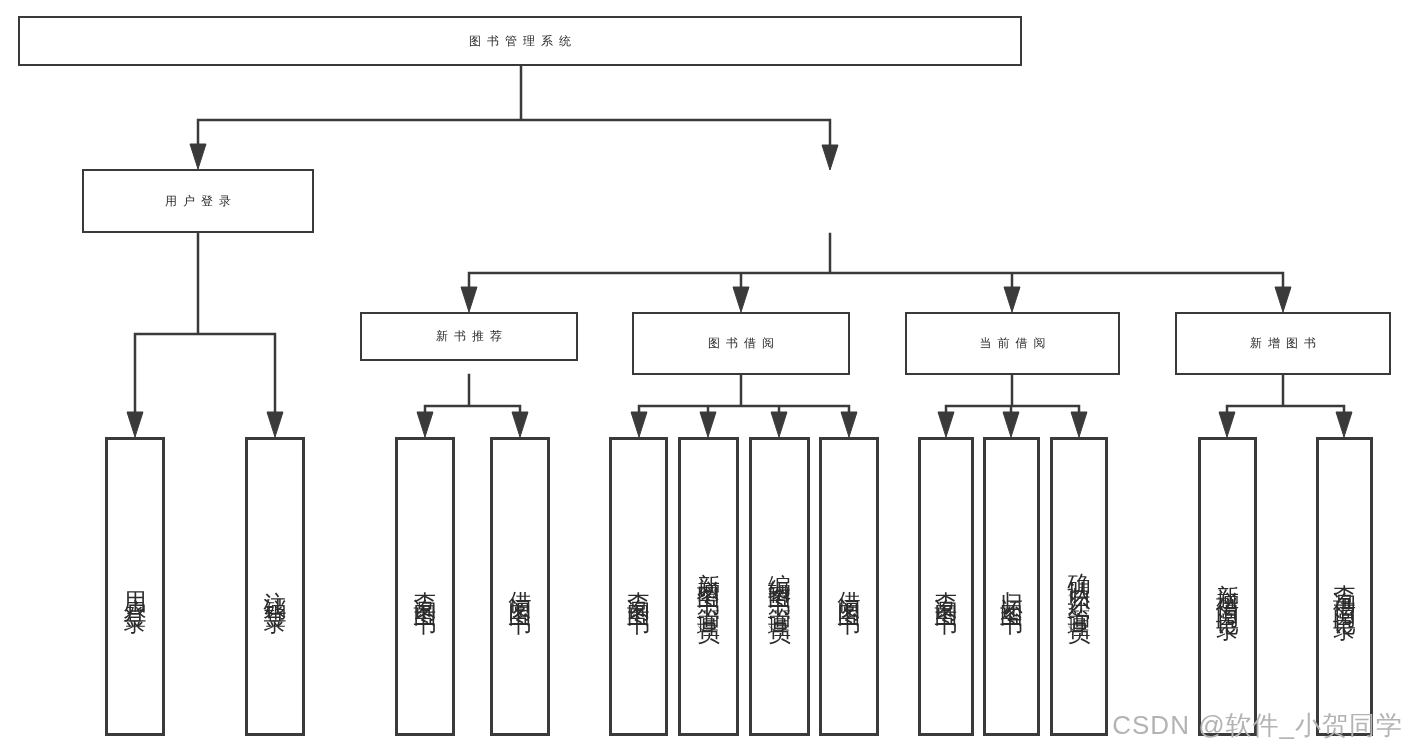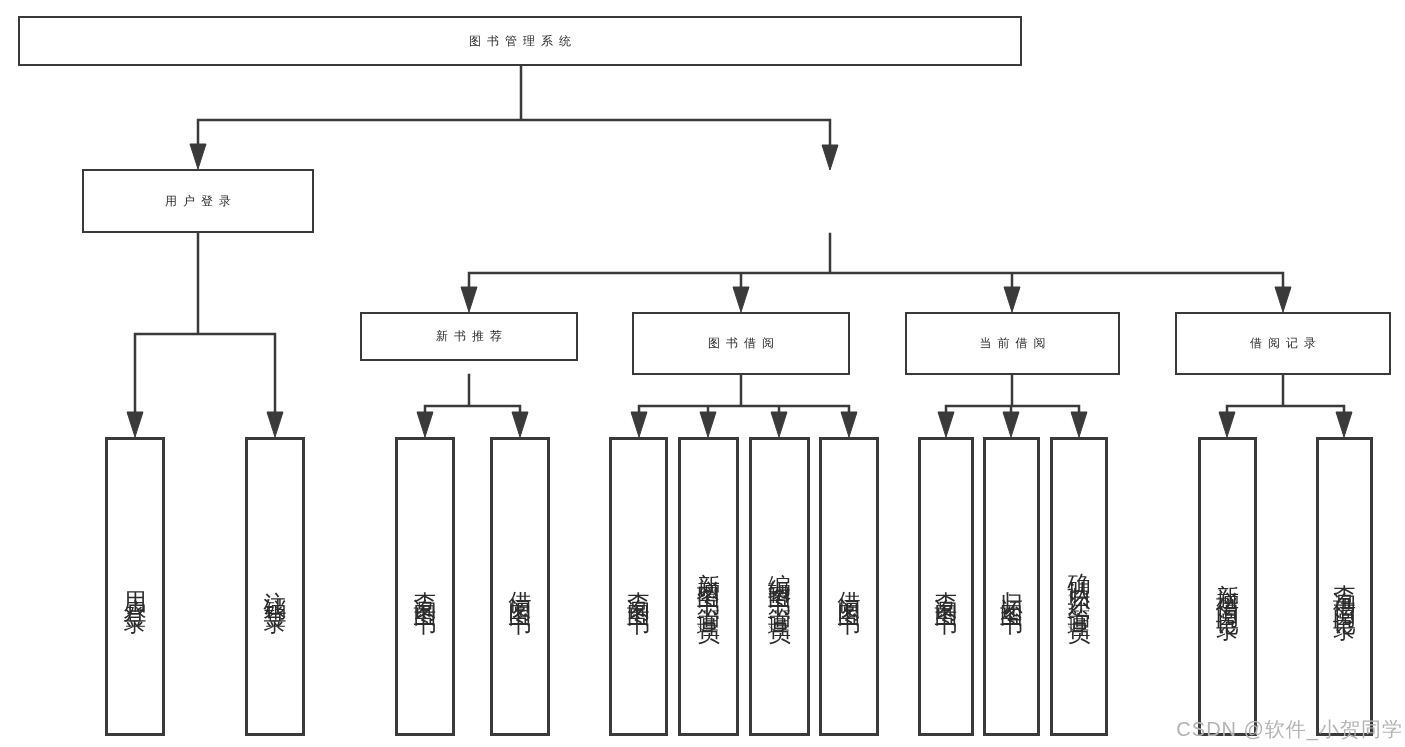--- a/index.html
+++ b/index.html
@@ -6,21 +6,21 @@
   body{width:1405px;height:747px;position:relative;overflow:hidden;
        font-family:"Liberation Sans", sans-serif;}
   .canvas{position:absolute;left:0;top:0;width:1405px;height:747px;background:#ffffff;}
   .wires{position:absolute;left:0;top:0;width:1405px;height:747px;}
   .box{position:absolute;box-sizing:border-box;background:#ffffff;
        border:2.5px solid #3a3a3a;display:flex;align-items:center;justify-content:center;
        color:#2b2b2b;text-align:center;}
   .h{font-size:12px;letter-spacing:6px;padding-left:6px;white-space:nowrap;}
   .v{writing-mode:vertical-rl;text-orientation:mixed;font-size:23px;letter-spacing:7px;
      border-width:3px;line-height:1;}
-  .watermark{position:absolute;right:2px;bottom:4px;font-size:20px;letter-spacing:1px;
+  .watermark{position:absolute;right:2px;bottom:4px;font-size:26px;letter-spacing:1px;
      color:#b3b3b3;white-space:nowrap;}
 </style>
 </head>
 <body>
 
 <div class="canvas">
 
   <svg class="wires" viewBox="0 0 1405 747" xmlns="http://www.w3.org/2000/svg">
     <path fill="none" stroke="#3a3a3a" stroke-width="2.5" stroke-linecap="square" d="
       M521 66 V120 M198 120 H830 M198 120 V150 M830 120 V150
@@ -43,21 +43,21 @@
       M1336 412 L1352 412 L1344 437 Z"></path>
   </svg>
 
   <div class="box h" style="left:18px;top:16px;width:1004px;height:50px">图书管理系统</div>
 
   <div class="box h" style="left:82px;top:169px;width:232px;height:64px">用户登录</div>
 
   <div class="box h" style="left:360px;top:312px;width:218px;height:49px">新书推荐</div>
   <div class="box h" style="left:632px;top:312px;width:218px;height:63px">图书借阅</div>
   <div class="box h" style="left:905px;top:312px;width:215px;height:63px">当前借阅</div>
-  <div class="box h" style="left:1175px;top:312px;width:216px;height:63px">借阅记录</div>
+  <div class="box h" style="left:1175px;top:312px;width:216px;height:63px">新增图书</div>
 
   <div class="box v" style="left:105px;top:437px;width:60px;height:299px">用户登录</div>
   <div class="box v" style="left:245px;top:437px;width:60px;height:299px">注销登录</div>
 
   <div class="box v" style="left:395px;top:437px;width:60px;height:299px">查询图书</div>
   <div class="box v" style="left:490px;top:437px;width:60px;height:299px">借阅图书</div>
 
   <div class="box v" style="left:609px;top:437px;width:59px;height:299px">查询图书</div>
   <div class="box v" style="left:678px;top:437px;width:61px;height:299px">新增图书（管理员）</div>
   <div class="box v" style="left:749px;top:437px;width:61px;height:299px">编辑图书（管理员）</div>

